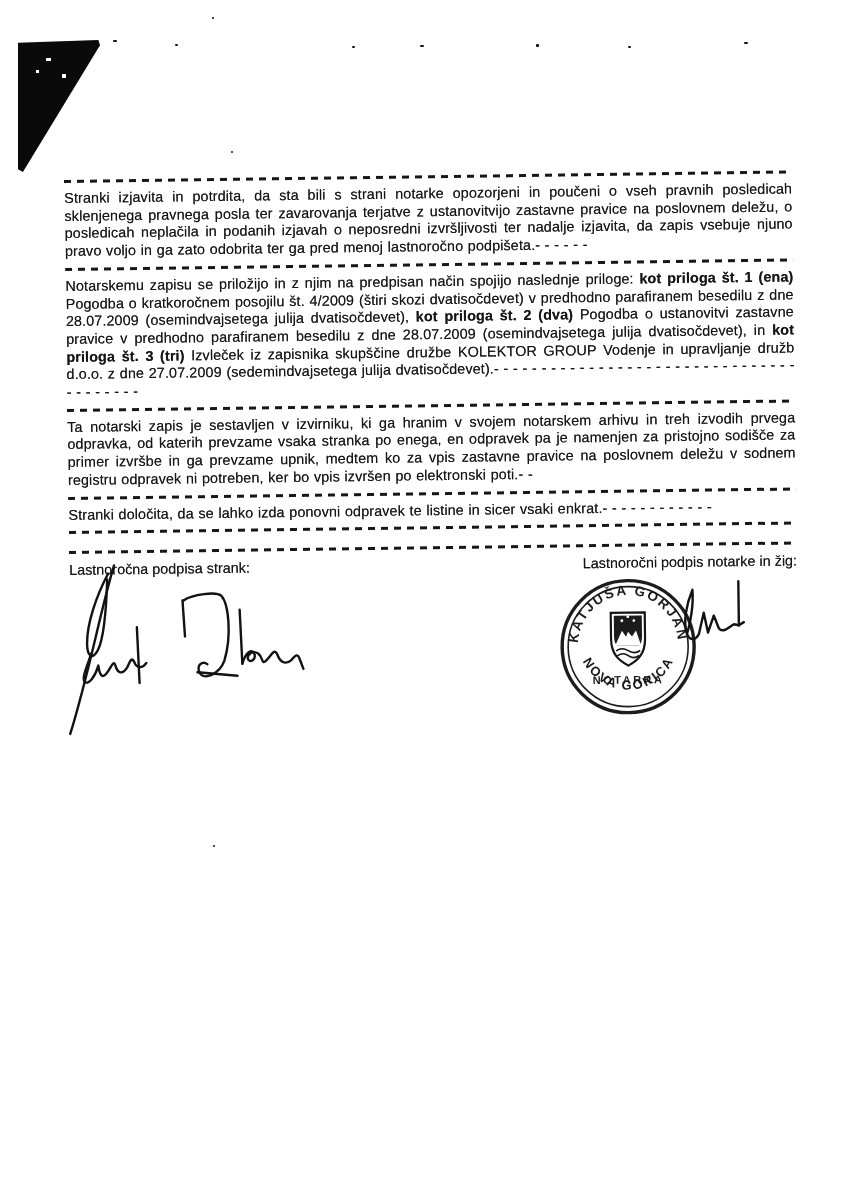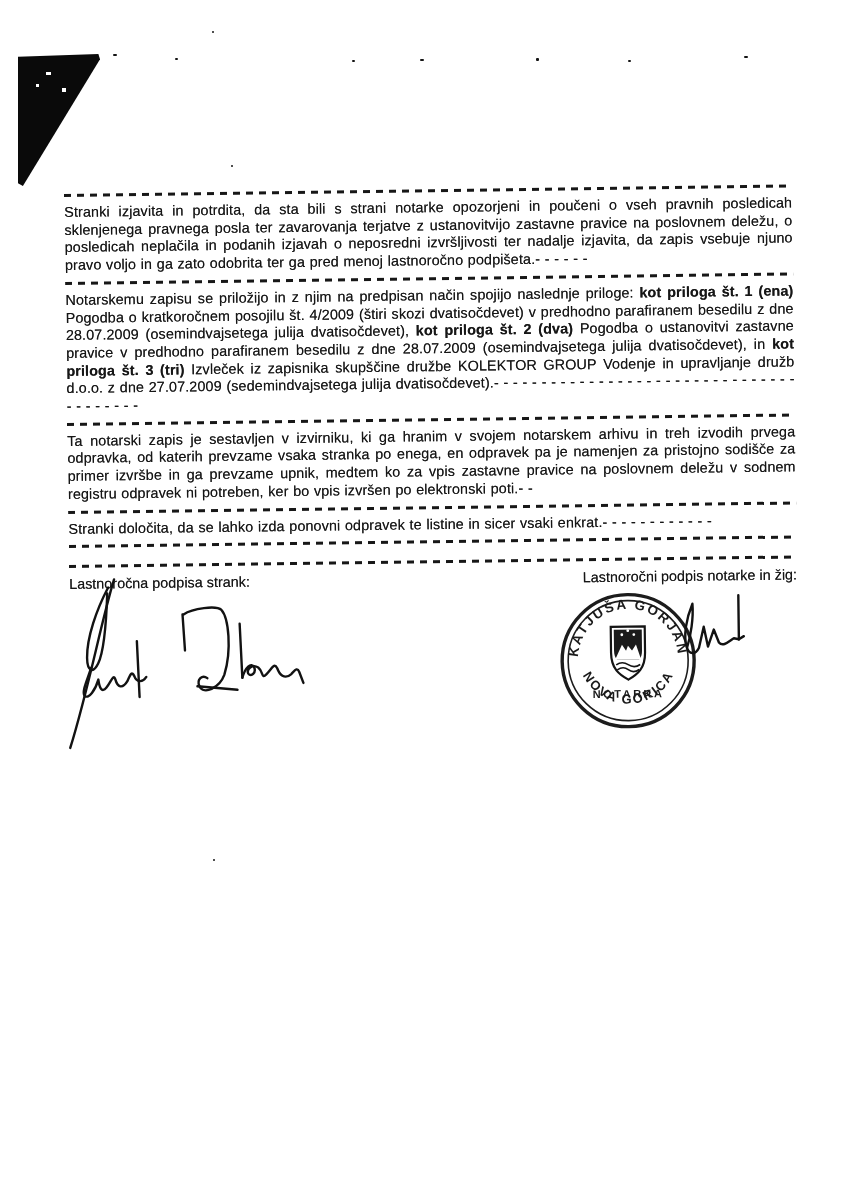--- a/index.html
+++ b/index.html
@@ -1,21 +1,20 @@
 <!DOCTYPE html>
 <html><head>
 <meta charset="utf-8">
 <style>
   html,body { margin:0; padding:0; background:#ffffff; }
   .page {
     position:relative; width:849px; height:884px;
     background:#ffffff; overflow:hidden;
     font-family:"Liberation Sans","DejaVu Sans",sans-serif;
     color:#161616;
-    margin-top:14px;
   }
   
   .corner {
     position:absolute; left:18px; top:40px; width:82px; height:132px;
     background:#0a0a0a;
     clip-path:polygon(0% 2%, 98% 0%, 100% 4%, 6% 100%, 0% 98%);
   }
   .corner .wspeck { position:absolute; background:#fff; }
   .speck { position:absolute; background:#141414; border-radius:1px; }
 

